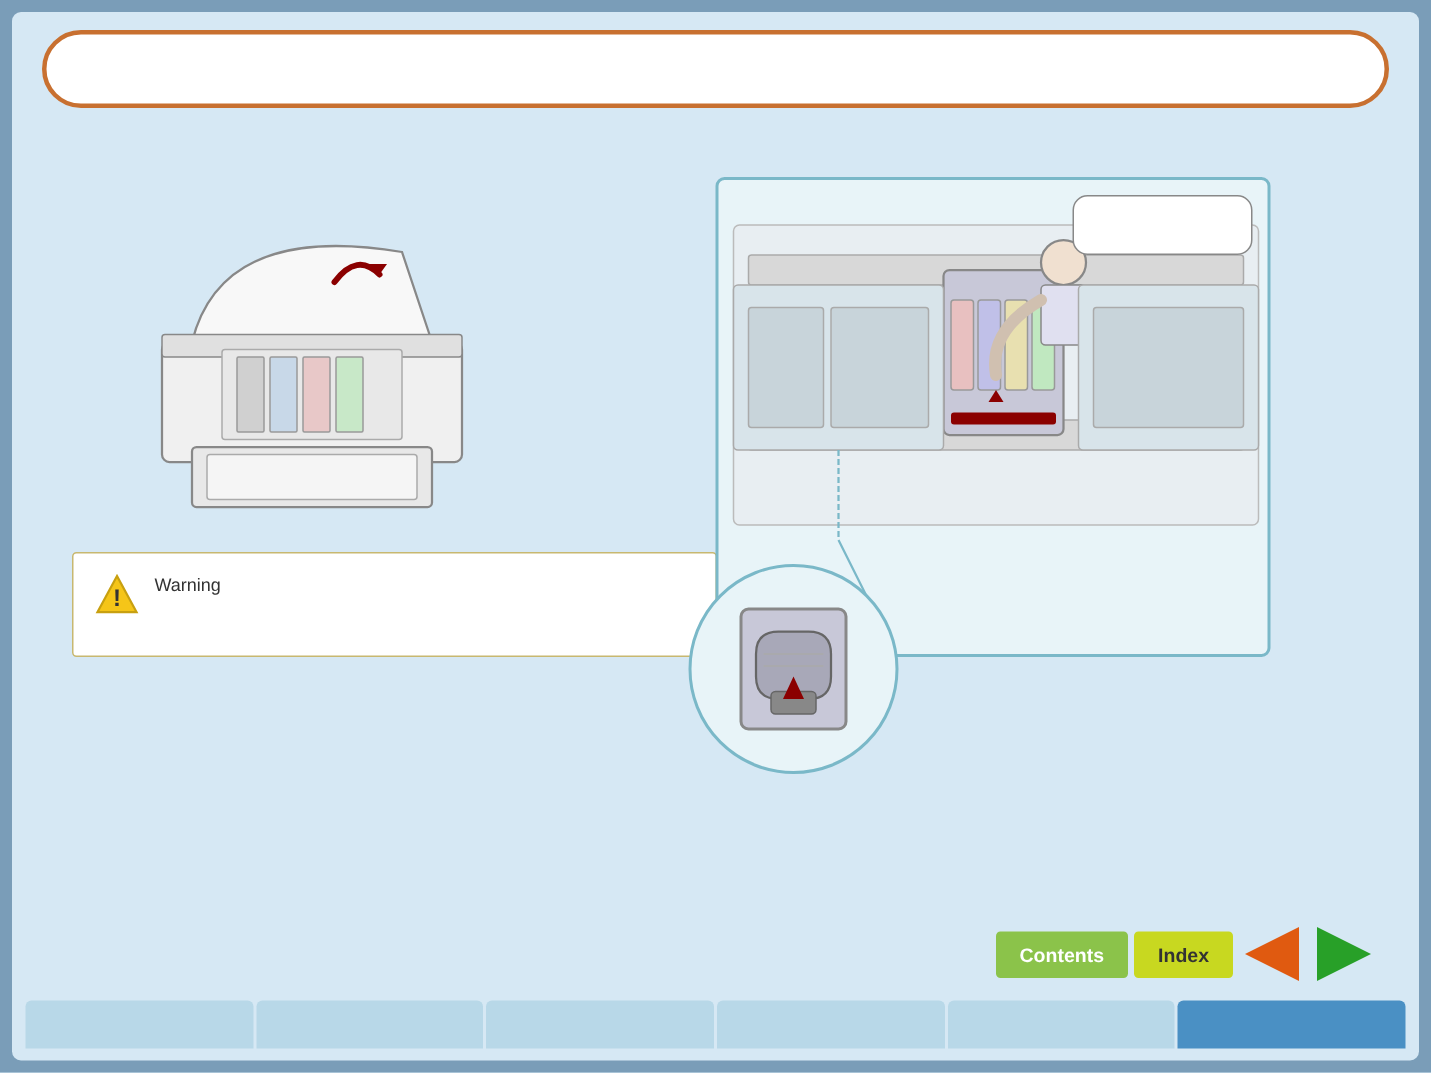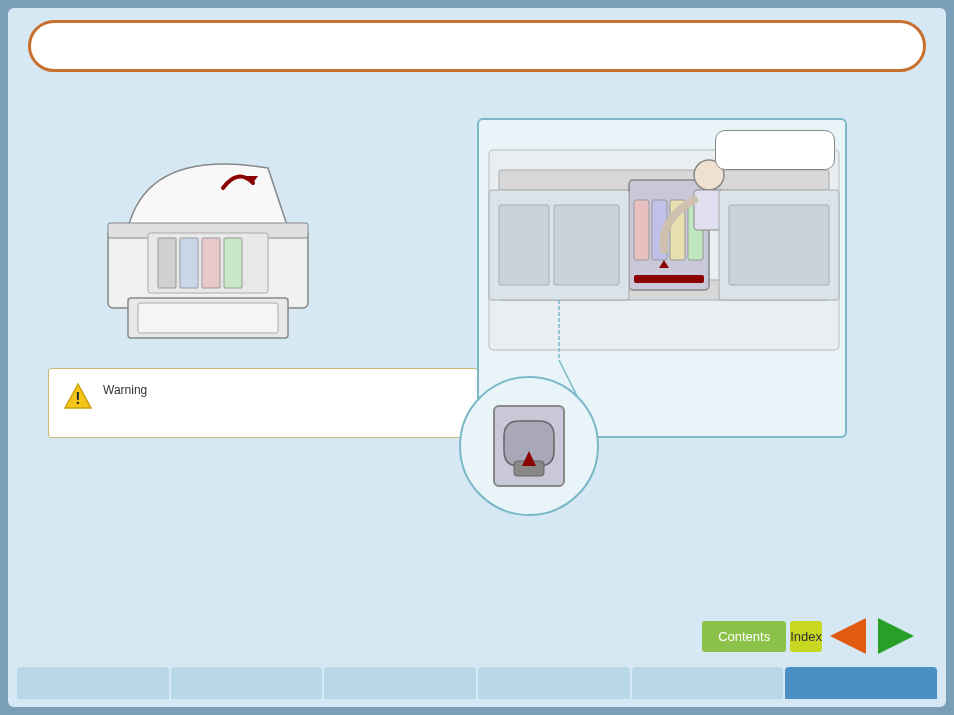--- a/index.html
+++ b/index.html
@@ -134,34 +134,34 @@
       align-items: center;
       padding: 0 20px;
       height: 50px;
       gap: 4px;
     }
 
     .nav-btn-contents {
       background: #8bc34a;
       color: white;
       font-size: 13px;
-      font-weight: normal;
+      font-weight: bold;
       border: none;
       padding: 8px 16px;
       cursor: pointer;
       border-radius: 3px;
     }
 
     .nav-btn-index {
       background: #c8d820;
       color: #333;
       font-size: 13px;
-      font-weight: normal;
+      font-weight: bold;
       border: none;
-      padding: 8px 0;
+      padding: 8px 16px;
       cursor: pointer;
       border-radius: 3px;
     }
 
     .nav-btn-back {
       width: 44px;
       height: 36px;
       background: transparent;
       border: none;
       cursor: pointer;

